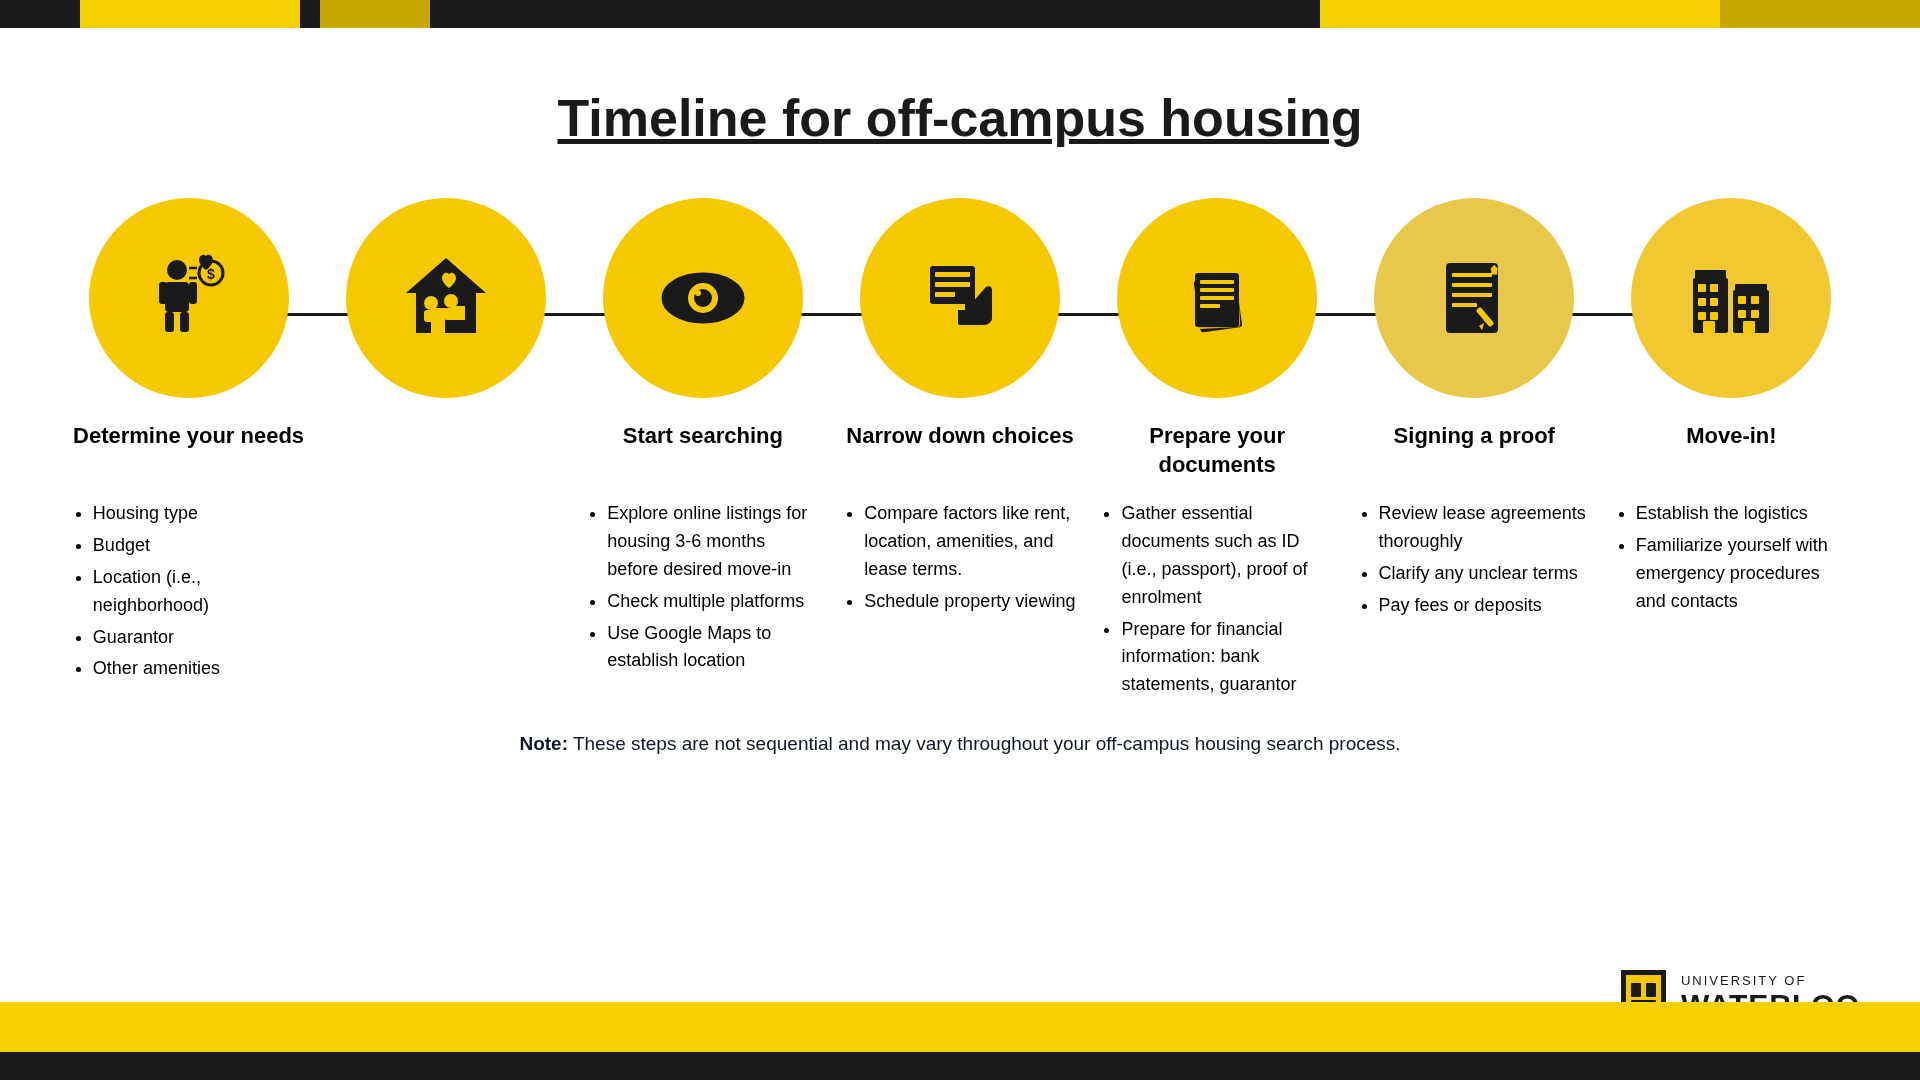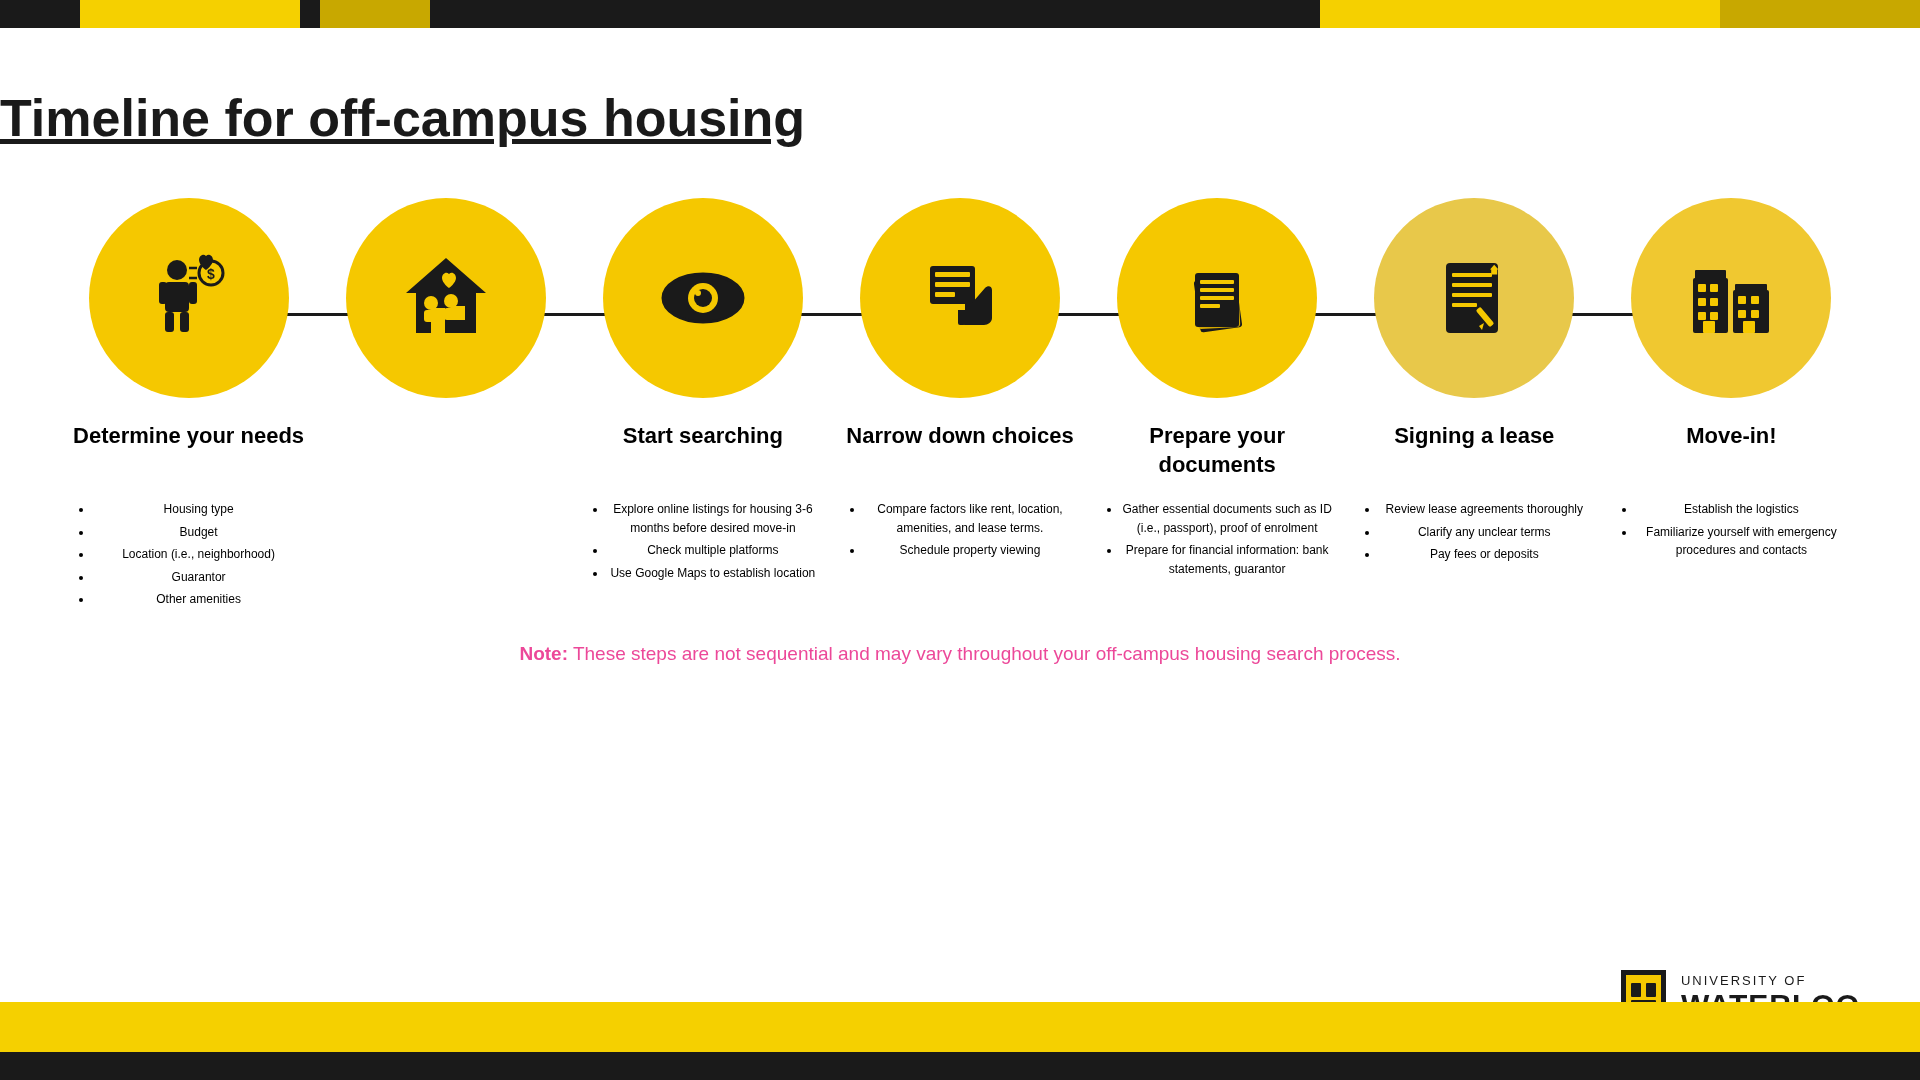--- a/index.html
+++ b/index.html
@@ -64,21 +64,21 @@
       position: absolute;
       bottom: 28px;
       left: 0;
       width: 100%;
       height: 50px;
       background: #f5d000;
     }
 
     
     .page-title {
-      text-align: left;
+      text-align: center;
       padding-top: 60px;
       padding-bottom: 30px;
     }
     .page-title h1 {
       font-size: 52px;
       font-weight: bold;
       text-decoration: underline;
       color: #1a1a1a;
       font-family: Arial, sans-serif;
     }
@@ -138,37 +138,37 @@
       font-weight: bold;
       font-size: 22px;
       text-align: center;
       margin-bottom: 18px;
       min-height: 60px;
       line-height: 1.3;
     }
 
     
     .step-bullets {
-      font-size: 12px;
+      font-size: 18px;
       line-height: 1.55;
-      text-align: center;
+      text-align: left;
       padding-left: 20px;
       list-style: disc;
       width: 90%;
     }
     .step-bullets li {
       margin-bottom: 4px;
     }
 
     
     .note {
       text-align: center;
       margin-top: 30px;
       font-size: 19px;
-      color: #ec4899;
+      color: #0f172a;
     }
     .note strong {
       font-weight: bold;
     }
 
     
     .uw-logo {
       position: absolute;
       bottom: 50px;
       right: 60px;
@@ -343,21 +343,21 @@
         <rect x="28" y="35" width="40" height="4" rx="1" fill="#f5c800"></rect>
         <rect x="28" y="45" width="40" height="4" rx="1" fill="#f5c800"></rect>
         <rect x="28" y="55" width="25" height="4" rx="1" fill="#f5c800"></rect>
 
         <rect x="58" y="58" width="6" height="22" rx="2" fill="#f5c800" transform="rotate(-40,61,69)"></rect>
         <polygon points="55,78 60,75 58,82" fill="#f5c800"></polygon>
 
         <polygon points="72,18 65,26 67,26 67,34 77,34 77,26 79,26" fill="#f5c800" transform="scale(0.6) translate(45, 10)"></polygon>
       </svg>
     </div>
-    <div class="step-title">Signing a lease</div>
+    <div class="step-title">Signing a proof</div>
     <ul class="step-bullets">
       <li>Review lease agreements thoroughly</li>
       <li>Clarify any unclear terms</li>
       <li>Pay fees or deposits</li>
     </ul>
   </div>
 
   <div class="step">
     <div class="circle circle-dark">
       <svg viewBox="0 0 100 100" fill="none" xmlns="http://www.w3.org/2000/svg">

